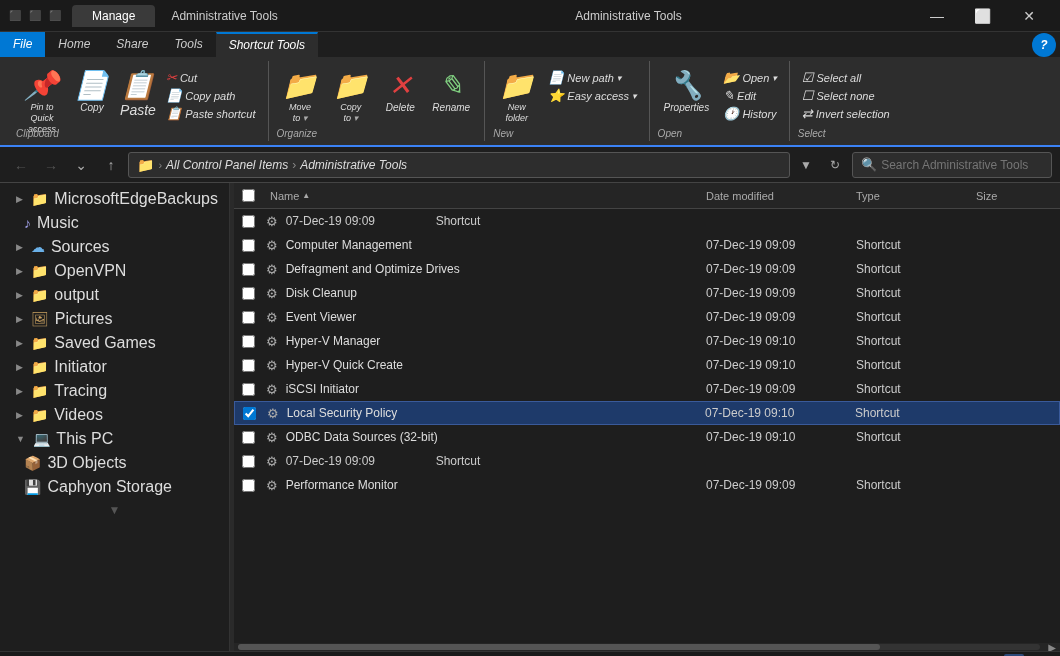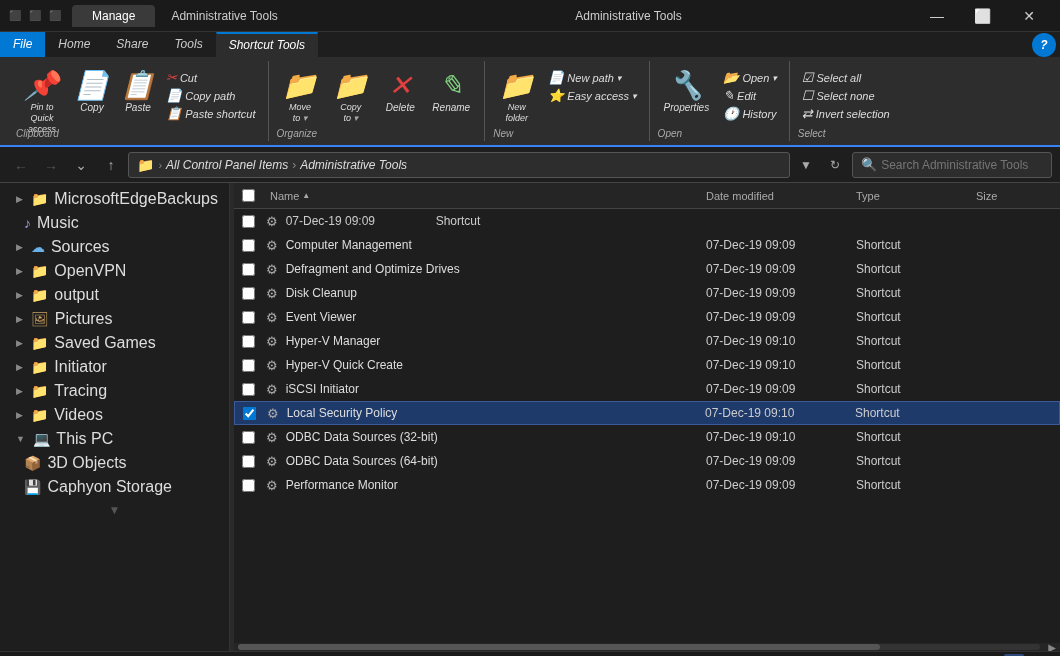--- a/index.html
+++ b/index.html
@@ -144,21 +144,21 @@
 access</div>
         </div>
 
         <div class="ribbon-large-btn" style="width:44px;">
           <div style="font-size:28px; color:#ddd;">📄</div>
           <div style="font-size:10px; color:#ddd;">Copy</div>
         </div>
 
         <div class="ribbon-large-btn" style="width:44px;">
           <div style="font-size:28px; color:#ddd;">📋</div>
-          <div style="font-size:10px; color:#ddd;">Paste</div>
+          <div style="font-size:14px; color:#ddd;">Paste</div>
         </div>
 
         <div class="ribbon-sm-group">
           <div class="small-icon-btn">
             <span style="color:#e04040; font-size:13px;">✂</span>
             <span>Cut</span>
           </div>
           <div class="small-icon-btn">
             <span style="font-size:13px;">📄</span>
             <span>Copy path</span>
@@ -489,21 +489,20 @@
         <div class="file-date">07-Dec-19 09:10</div>
         <div class="file-type">Shortcut</div>
         <div class="file-size"></div>
       </div>
 
       <div class="file-row">
         <div class="col-check">
             <input type="checkbox" style="">
           </div>
         <span style="font-size:13px; color:#aaa; margin-right:4px;">⚙</span>
-        <div class="file-name">ODBC Data Sources (64-bit)</div>
         <div class="file-date">07-Dec-19 09:09</div>
         <div class="file-type">Shortcut</div>
         <div class="file-size"></div>
       </div>
 
       <div class="file-row">
         <div class="col-check">
             <input type="checkbox" style="">
           </div>
         <span style="font-size:13px; color:#aaa; margin-right:4px;">⚙</span>

